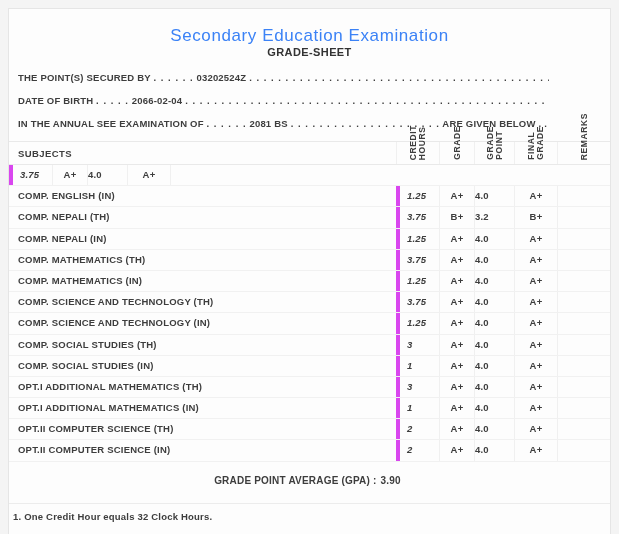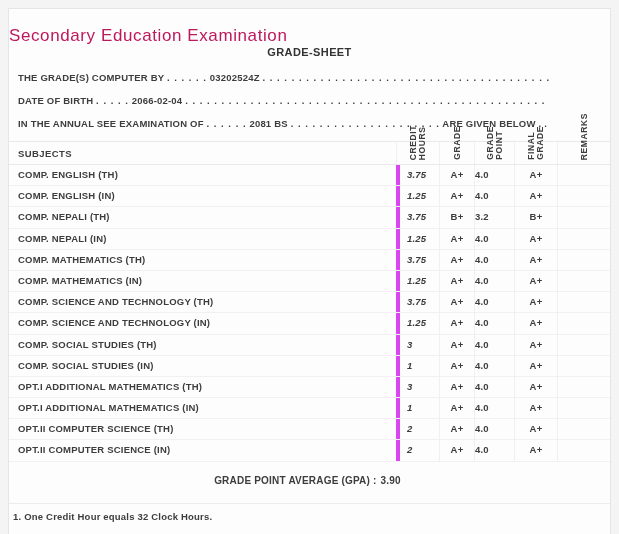--- a/index.html
+++ b/index.html
@@ -15,26 +15,26 @@
     position: absolute;
     left: 8px; top: 8px;
     width: 603px; height: 540px;
     background: #fdfdfd;
     border: 1px solid #e5e5e5;
     overflow: hidden;
   }
 
   .title {
     margin-top: 17px;
-    text-align: left;
+    text-align: center;
     font-size: 17px;
     line-height: 20px;
     font-weight: 400;
     letter-spacing: 0.6px;
-    color: #be185d;
+    color: #3b82f6;
   }
   .subtitle {
     text-align: center;
     font-size: 11px;
     line-height: 12px;
     font-weight: 700;
     letter-spacing: 0.4px;
     color: #333333;
   }
 
@@ -115,21 +115,21 @@
 </style>
 </head>
 <body>
 
 <div class="card">
 
   <div class="title">Secondary Education Examination</div>
   <div class="subtitle">GRADE-SHEET</div>
 
   <div class="info">
-    <div class="info-line"><span>THE GRADE(S) COMPUTER BY</span> <span class="dots">. . . . . .</span> <span>03202524Z</span> <span class="dots">. . . . . . . . . . . . . . . . . . . . . . . . . . . . . . . . . . . . . . . . . . . . . . . . . . . . . . . . . . . .</span></div>
+    <div class="info-line"><span>THE POINT(S) SECURED BY</span> <span class="dots">. . . . . .</span> <span>03202524Z</span> <span class="dots">. . . . . . . . . . . . . . . . . . . . . . . . . . . . . . . . . . . . . . . . . . . . . . . . . . . . . . . . . . . .</span></div>
     <div class="info-line"><span>DATE OF BIRTH</span> <span class="dots">. . . . .</span> <span>2066-02-04</span> <span class="dots">. . . . . . . . . . . . . . . . . . . . . . . . . . . . . . . . . . . . . . . . . . . . . . . . . . . . . . . . . . . .</span></div>
     <div class="info-line"><span>IN THE ANNUAL SEE EXAMINATION OF</span> <span class="dots">. . . . . .</span> <span>2081 BS</span> <span class="dots">. . . . . . . . . . . . . . . . . . . . .</span> <span>ARE GIVEN BELOW . . .</span></div>
   </div>
 
   <div class="table">
     <div class="thead">
       <div class="th-subjects">SUBJECTS</div>
       <div class="th-rot w-credit">
           <span class="rot">CREDIT
 HOURS</span>
@@ -144,21 +144,20 @@
       <div class="th-rot w-final">
           <span class="rot">FINAL
 GRADE</span>
         </div>
       <div class="th-rot w-remarks">
           <span class="rot">REMARKS</span>
         </div>
     </div>
 
     <div class="trow">
-      <div class="c-subject">COMP. ENGLISH (TH)</div>
       <div class="c-credit">3.75</div>
       <div class="c-grade">A+</div>
       <div class="c-gpoint">4.0</div>
       <div class="c-final">A+</div>
       <div class="c-remarks"></div>
     </div>
       <div class="trow">
       <div class="c-subject">COMP. ENGLISH (IN)</div>
       <div class="c-credit">1.25</div>
       <div class="c-grade">A+</div>

